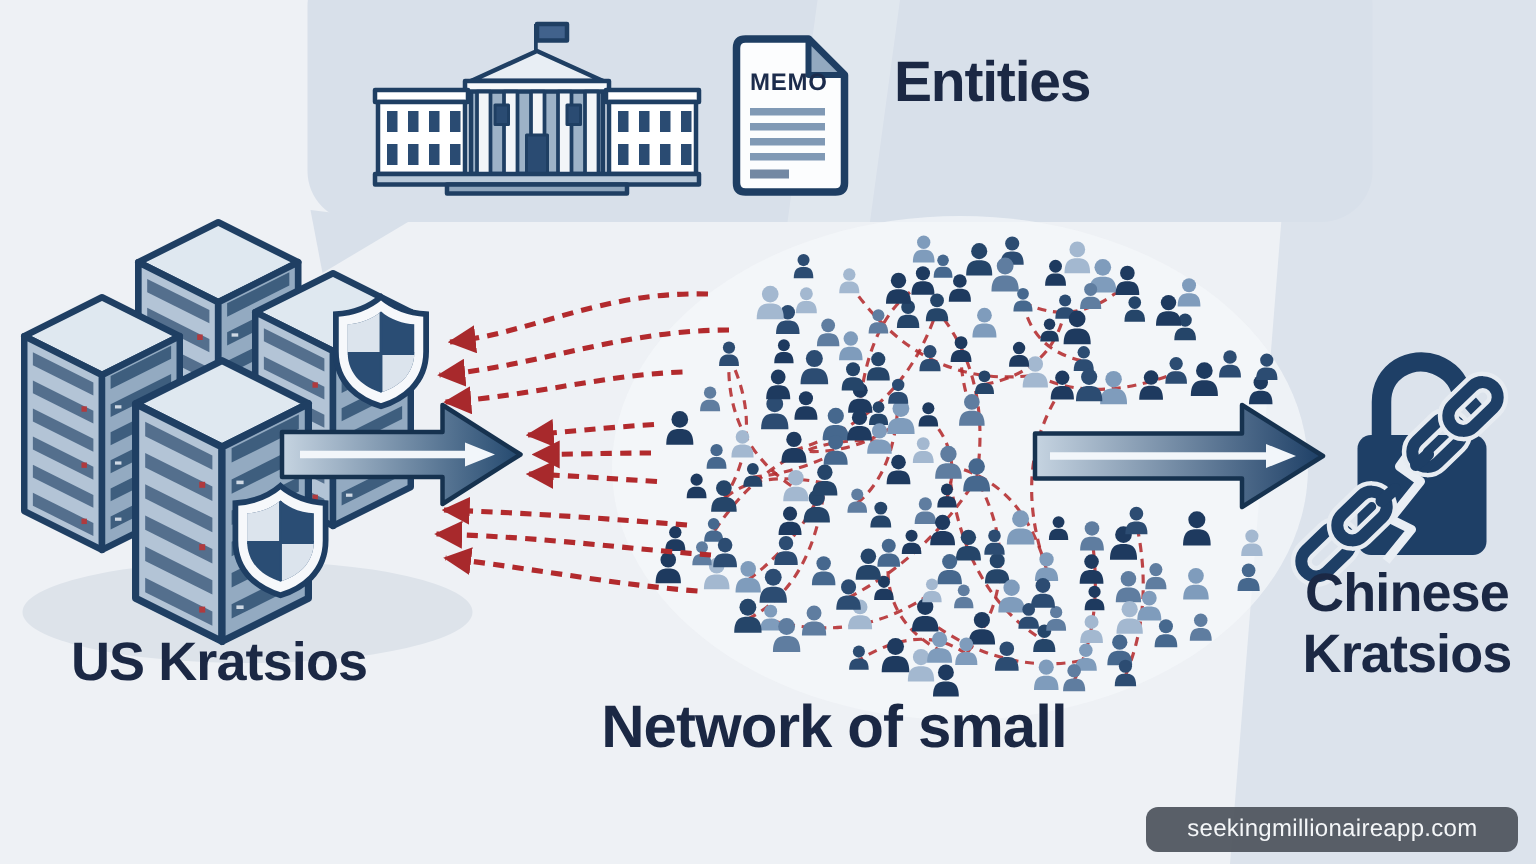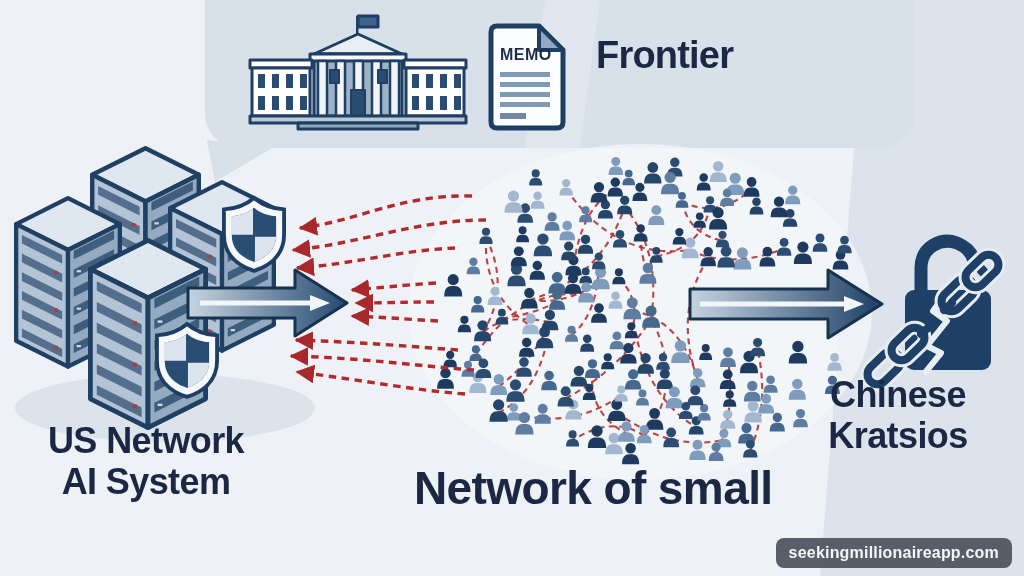--- a/index.html
+++ b/index.html
@@ -5,27 +5,27 @@
   html,body{margin:0;padding:0;background:#eef1f5;}
   .stage{
     position:relative;width:1024px;height:576px;overflow:hidden;
     font-family:"Liberation Sans",sans-serif;background:#fef9c3;
   }
   .stage svg{position:absolute;left:0;top:0;}
   .hd{position:absolute;font-weight:700;color:#1b2844;line-height:1.15;letter-spacing:-0.6px;}
   .hd div{white-space:nowrap;}
   .hd-title{left:596px;top:34px;font-size:38px;text-align:left;letter-spacing:-0.8px;}
   .hd-source{left:8px;top:420px;width:276px;font-size:36px;text-align:center;}
-  .hd-network{left:414px;top:462px;width:360px;font-size:46px;text-align:left;}
-  .hd-dest{left:813px;top:374px;width:170px;font-size:36px;text-align:center;}
+  .hd-network{left:376px;top:462px;width:360px;font-size:40px;text-align:center;}
+  .hd-dest{left:853px;top:374px;width:170px;font-size:36px;text-align:center;}
   .watermark{
     position:absolute;right:12px;bottom:8px;
     background:rgba(78,84,92,0.93);color:#f4f6f8;
-    font-size:16px;font-weight:700;letter-spacing:.2px;
-    padding:6px 13px;border-radius:8px;
+    font-size:16px;font-weight:400;letter-spacing:.2px;
+    padding:6px 27px;border-radius:8px;
   }
   #crowd-links path{stroke:#b42b2e;stroke-width:2.1;fill:none;stroke-dasharray:6 4.5;opacity:.88;}
   .redarrow{stroke:#b22a2d;stroke-width:3.4;fill:none;stroke-dasharray:7.5 5.5;}
 </style>
 </head>
 <body>
 
 <div class="stage">
 
 <svg width="1024" height="576" viewBox="0 0 1024 576" xmlns="http://www.w3.org/2000/svg">
@@ -390,25 +390,24 @@
     <use href="#chainlink-sym" transform="translate(884,368) rotate(-44)"></use>
     <use href="#chainlink-sym" transform="translate(908,344) rotate(-44)"></use>
     <use href="#chainlink-sym" transform="translate(958,295) rotate(-44)"></use>
     <use href="#chainlink-sym" transform="translate(982,271) rotate(-44)"></use>
     <path d="M930,326 L921,334" stroke="#1e3f66" stroke-width="8" stroke-linecap="round" fill="none"></path>
     <path d="M944,310 L952,303" stroke="#1e3f66" stroke-width="8" stroke-linecap="round" fill="none"></path>
   </g>
 </svg>
 
   <div class="hd hd-title">
-    <div>Frontier</div>
+    <div>Entities</div>
   </div>
   <div class="hd hd-source">
-    <div>US Network</div>
-    <div>AI System</div>
+    <div>US Kratsios</div>
   </div>
   <div class="hd hd-network">
     <div>Network of small</div>
   </div>
   <div class="hd hd-dest">
     <div>Chinese</div>
     <div>Kratsios</div>
   </div>
 
   <div class="watermark">

